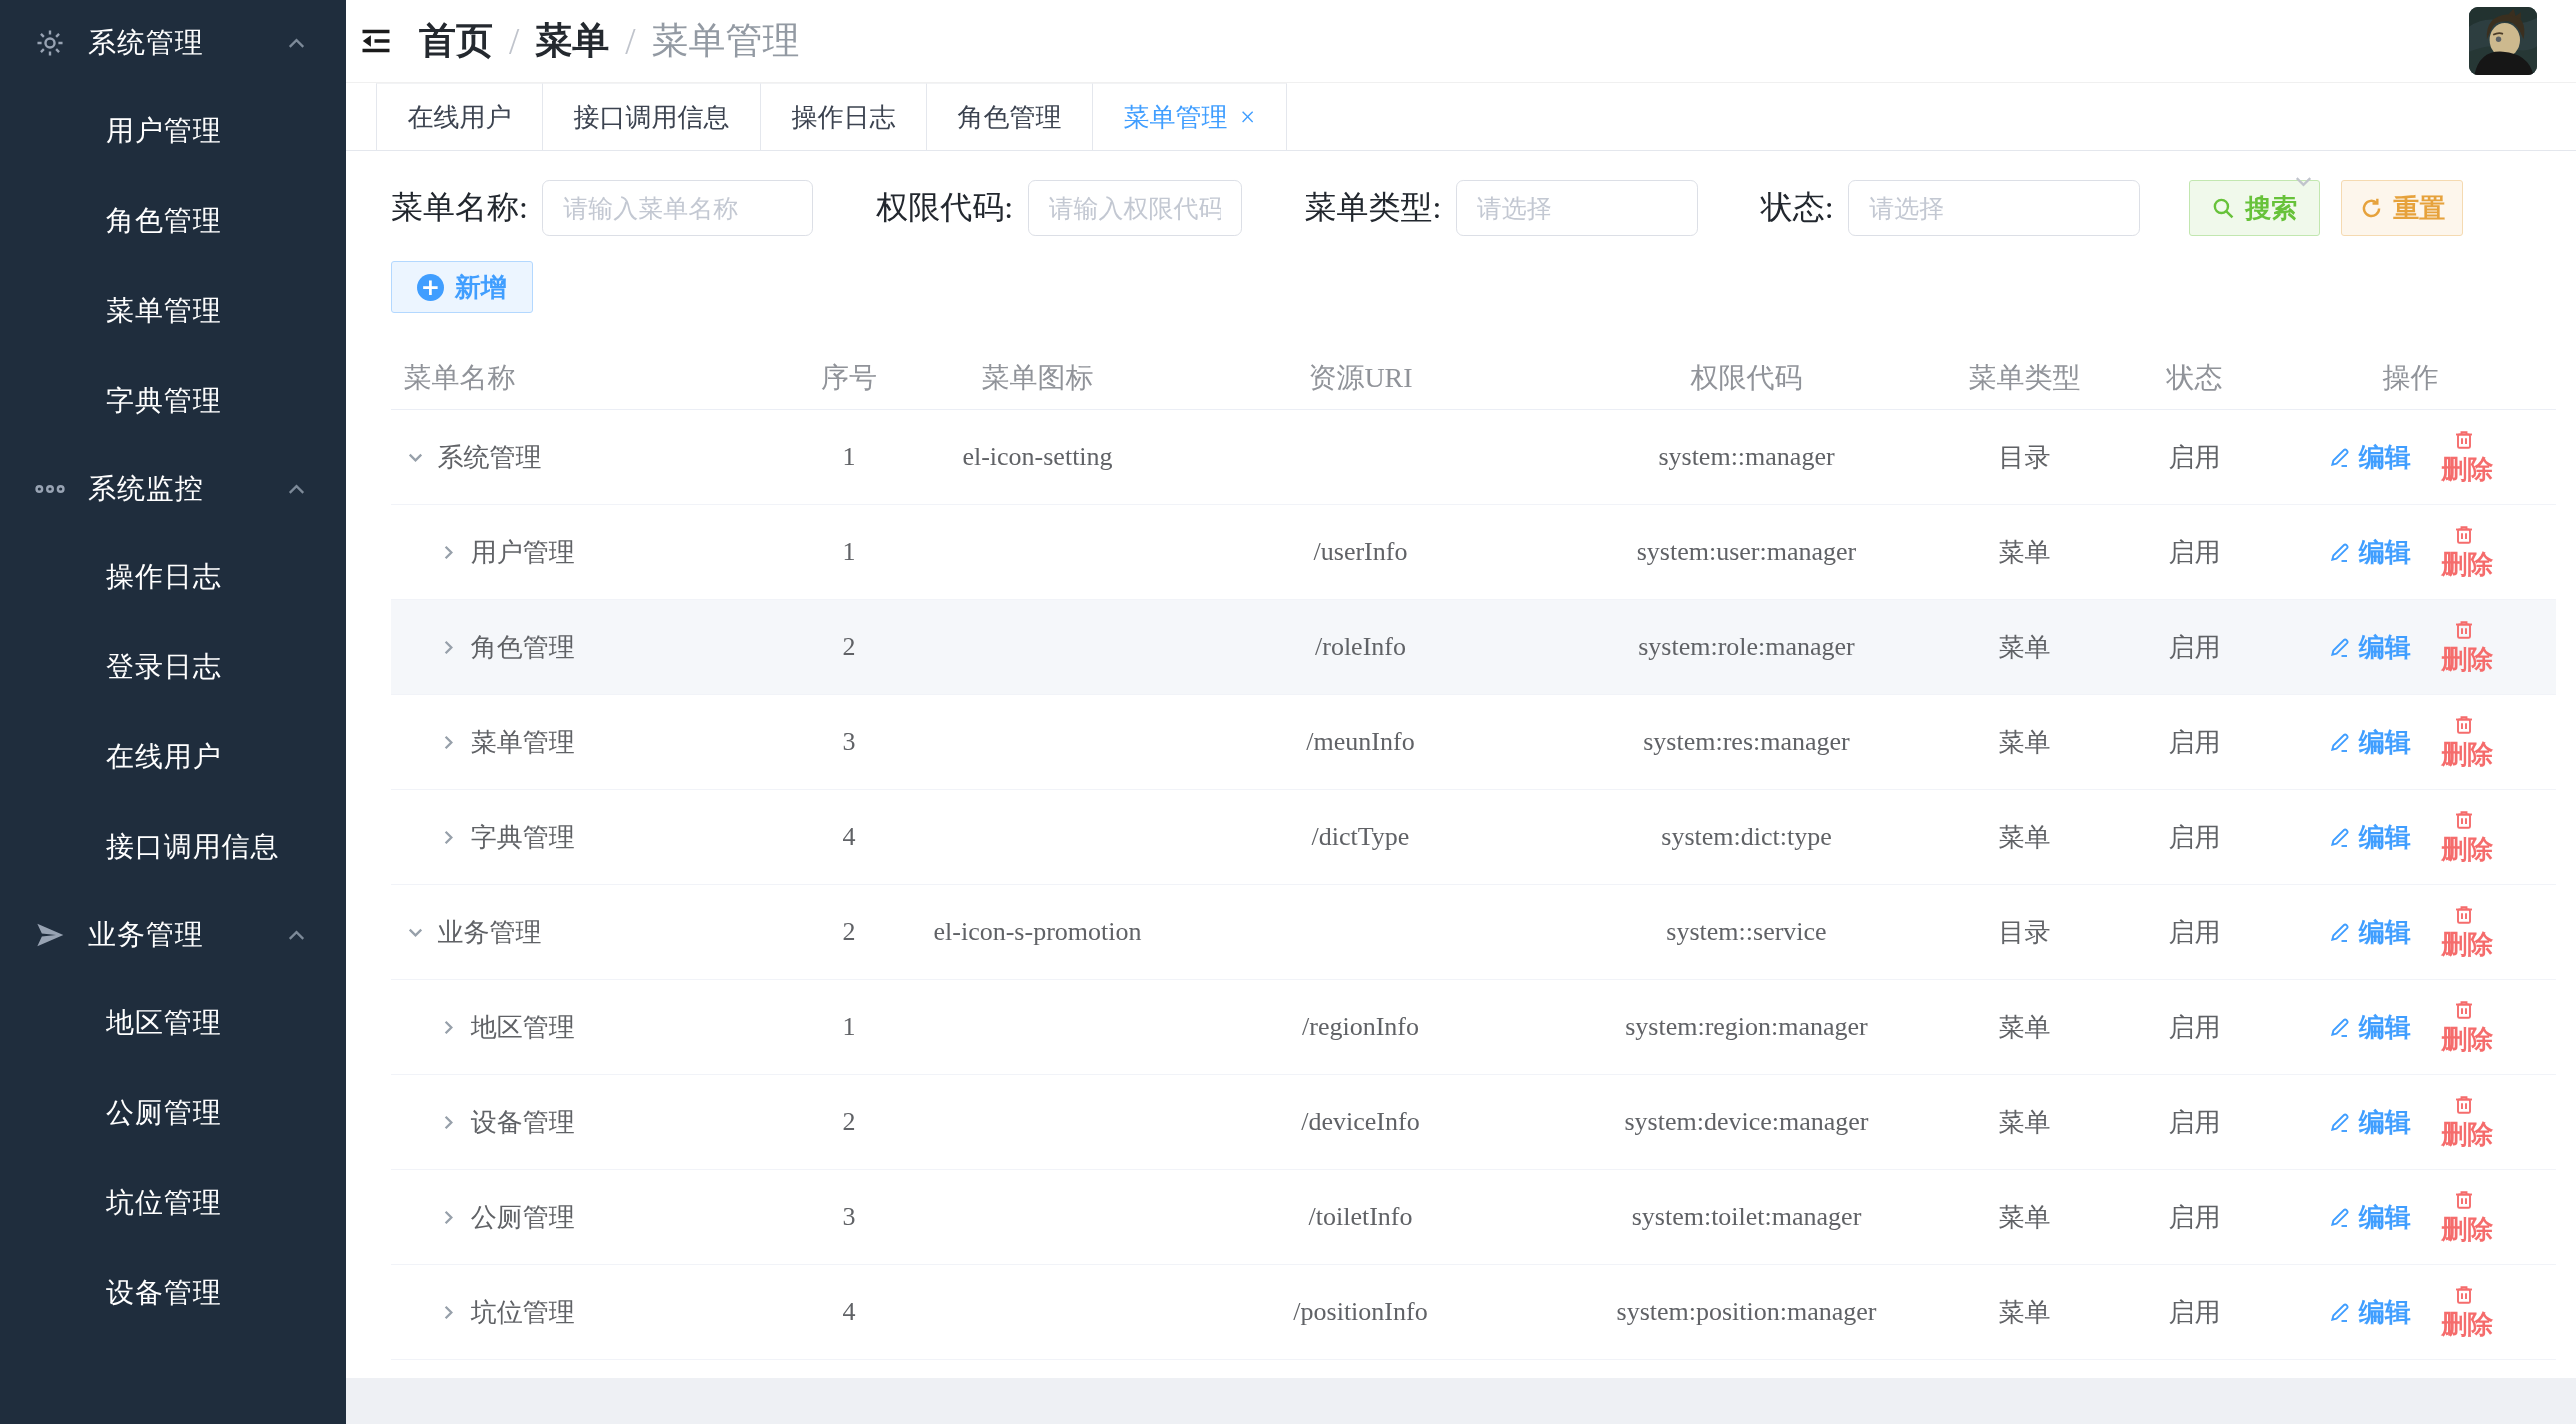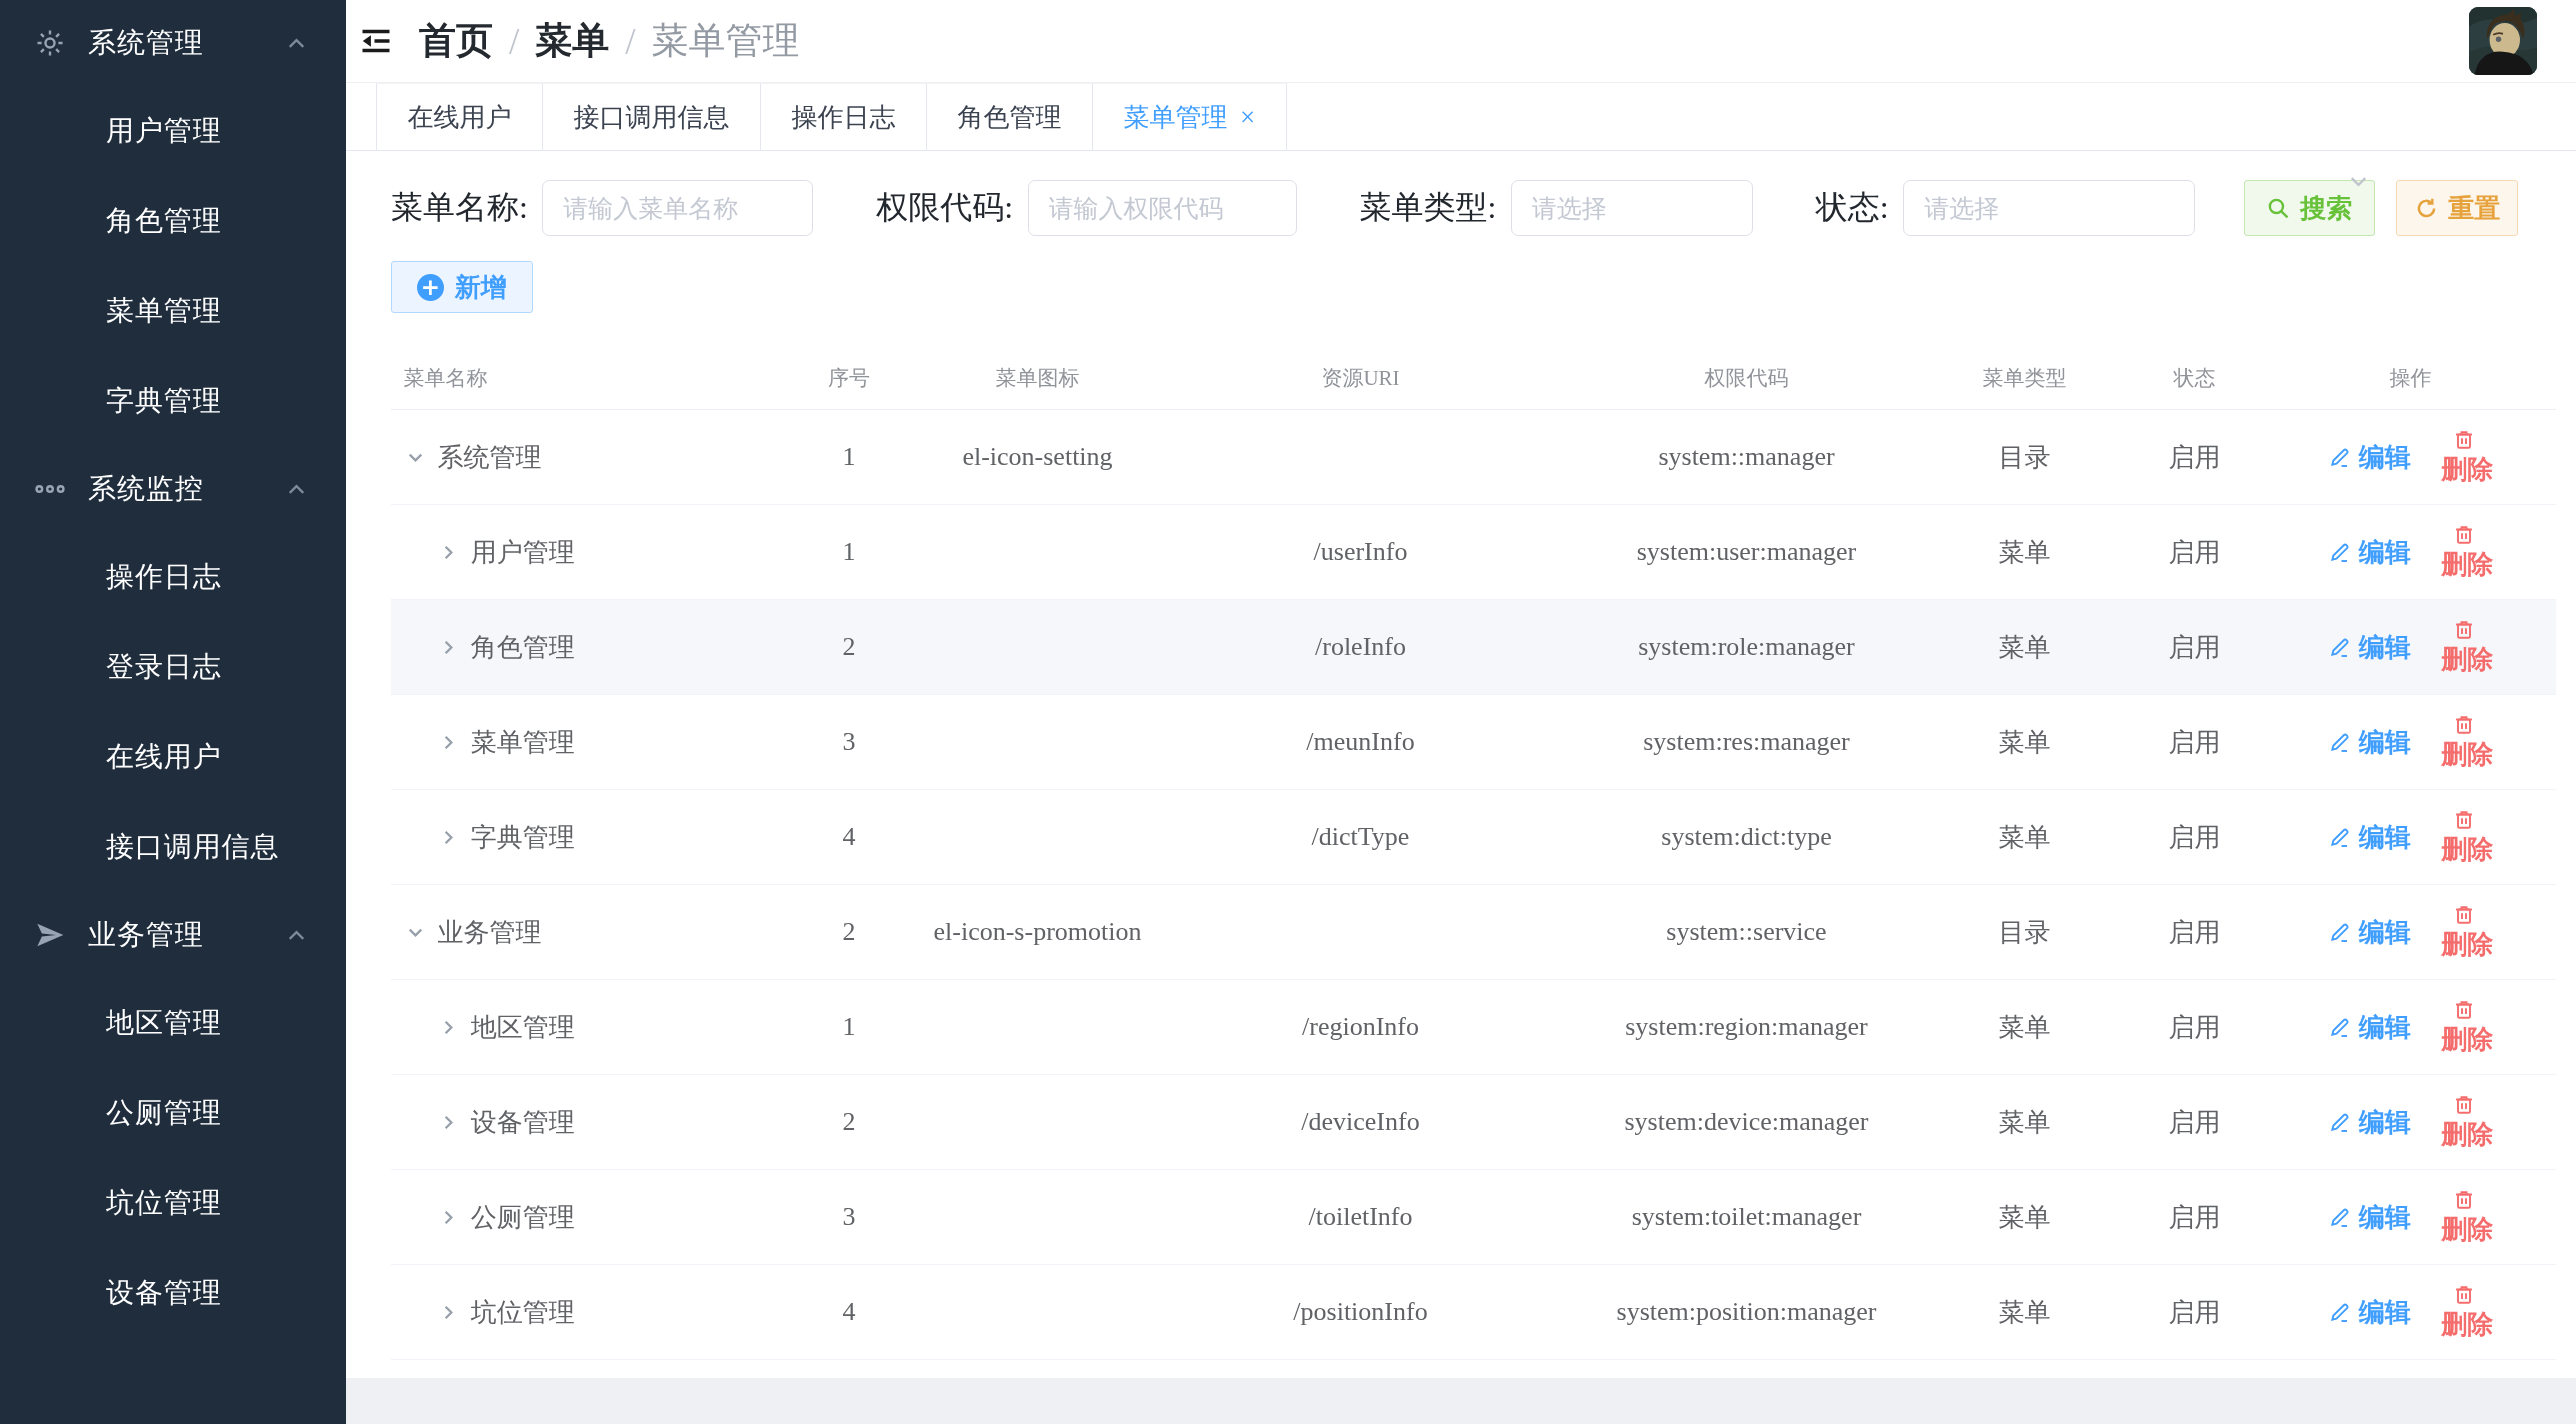--- a/index.html
+++ b/index.html
@@ -36,36 +36,36 @@
   .tab .tab-close { margin-left:12.6px; font-size:27px; color:#409EFF; line-height:1; }
 
   .content { background:#fff; height:1227px; padding:0 20px 0 45px; flex:none; }
 
   
   .filterbar { display:flex; align-items:center; padding-top:29px; }
   .fgroup { display:flex; align-items:center; margin-right:63px; }
   .flabel { font-size:32px; color:#22272e; margin-right:14.4px; white-space:nowrap; }
   .finput { height:56px; border:1.8px solid #dcdfe6; border-radius:7.2px; padding:0 20px; font-size:25px; color:#606266; background:#fff; outline:none; font-family:"Liberation Sans","DejaVu Sans",sans-serif; }
   .finput::placeholder { color:#c3c8d2; }
-  .w-input1 { width:271px; } .w-input2 { width:269px; }
+  .w-input1 { width:271px; } .w-input2 { width:214px;text-align:center; }
   .w-sel1 { width:242px; margin-right:0; } .w-sel2 { width:292px; }
   .btn { display:inline-flex; align-items:center; justify-content:center; height:56px; border-radius:3px; font-size:26px; cursor:pointer; border:1.8px solid transparent; position:relative; font-family:inherit; }
   .btn svg { width:25px; height:25px; margin-right:9px; }
   .btn-search { background:#f0f9eb; border-color:#c2e7b0; color:#67C23A; width:131px; margin-left:-14.4px; font-weight:700; }
   .btn-reset { background:#fdf6ec; border-color:#f5dab1; color:#E6A23C; width:122px; margin-left:21.5px; font-weight:700; }
   .stray-caret { position:absolute; top:-12.6px; right:1.8px; color:#c0c4cc; }
   .stray-caret svg { width:27px; height:27px; margin:0; }
 
   .toolbar { margin-top:25px; }
   .btn-add { background:#ecf5ff; border-color:#b3d8ff; color:#409EFF; height:52px; padding:0 25px; font-weight:700; }
   .plus-circle { width:27px; height:27px; border-radius:50%; background:#409EFF; color:#fff; display:inline-flex; align-items:center; justify-content:center; margin-right:10.8px; font-size:23px; line-height:1; font-family:"DejaVu Sans",sans-serif; }
 
   
   .table { margin-top:34px; width:2165px; }
-  .thead { display:flex; height:63px; align-items:center; border-bottom:1.8px solid #ebeef5; color:#909399; font-size:21px; }
+  .thead { display:flex; height:63px; align-items:center; border-bottom:1.8px solid #ebeef5; color:#909399; font-size:28px; }
   .tr { display:flex; height:95px; align-items:center; border-bottom:1.8px solid #f1f3f8; color:#606266; font-size:26px; background:#fff; }
   .tr.hl { background:#f5f7fa; }
   .c { text-align:center; flex:none; }
   .c-name { width:395px; text-align:left; display:flex; align-items:center; padding-left:12.6px; }
   .c-order { width:126px; } .c-icon { width:251px; } .c-uri { width:395px; }
   .c-perm { width:377px; } .c-type { width:179px; } .c-status { width:161px; } .c-ops { width:271px; display:flex; align-items:center; justify-content:center; }
   .expander { width:23px; height:23px; color:#97a0aa; margin-right:10.8px; flex:none; cursor:pointer; display:inline-flex; }
   .expander svg { width:23px; height:23px; }
   .indent1 { padding-left:46px; }
   .op { display:inline-flex; align-items:center; cursor:pointer; font-weight:700;justify-content:center; }

